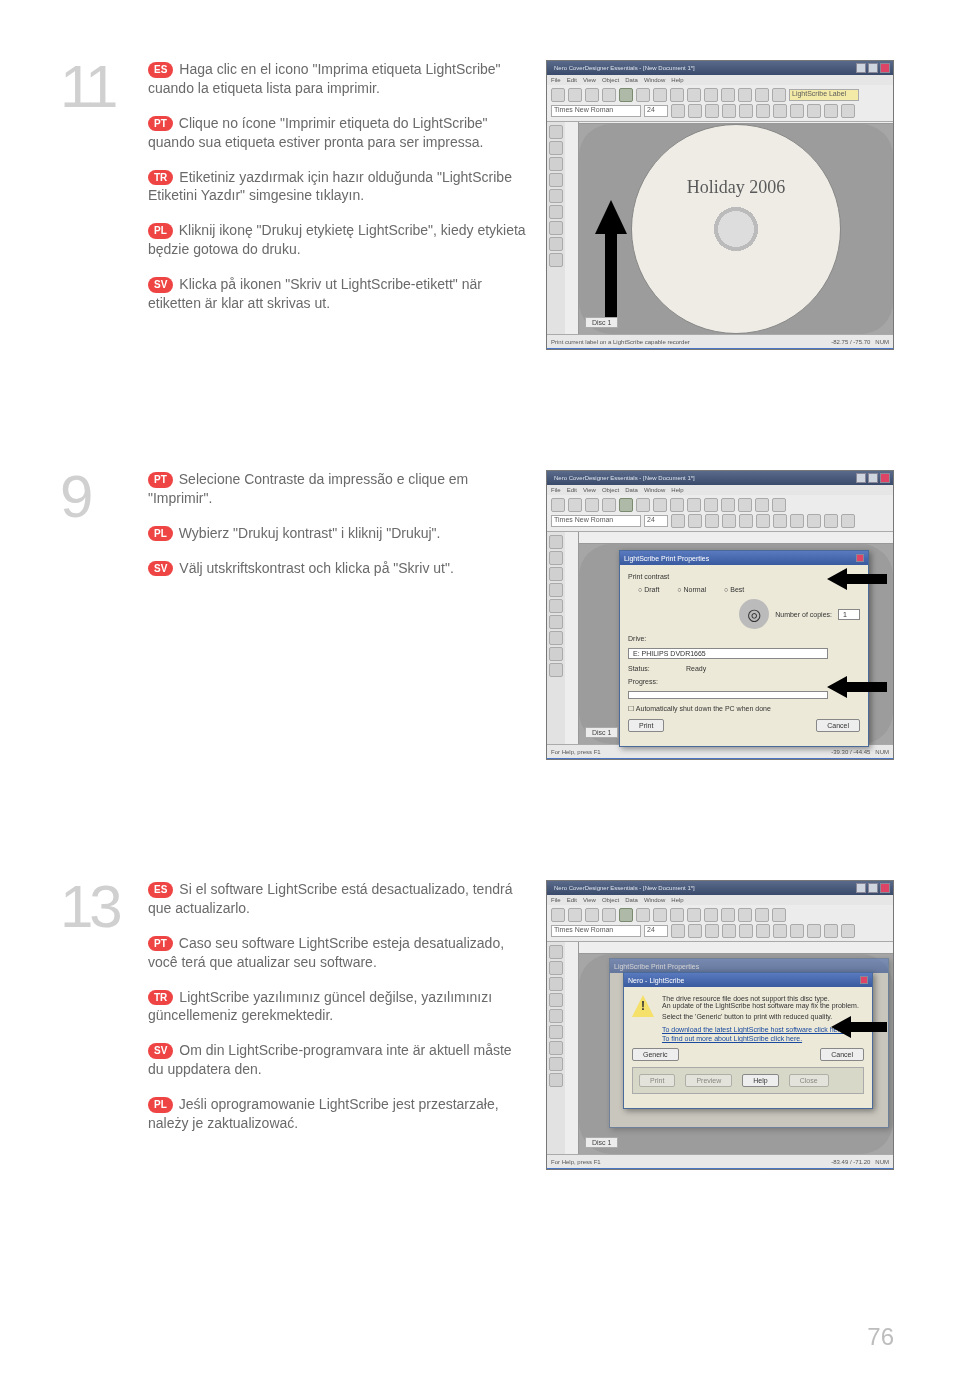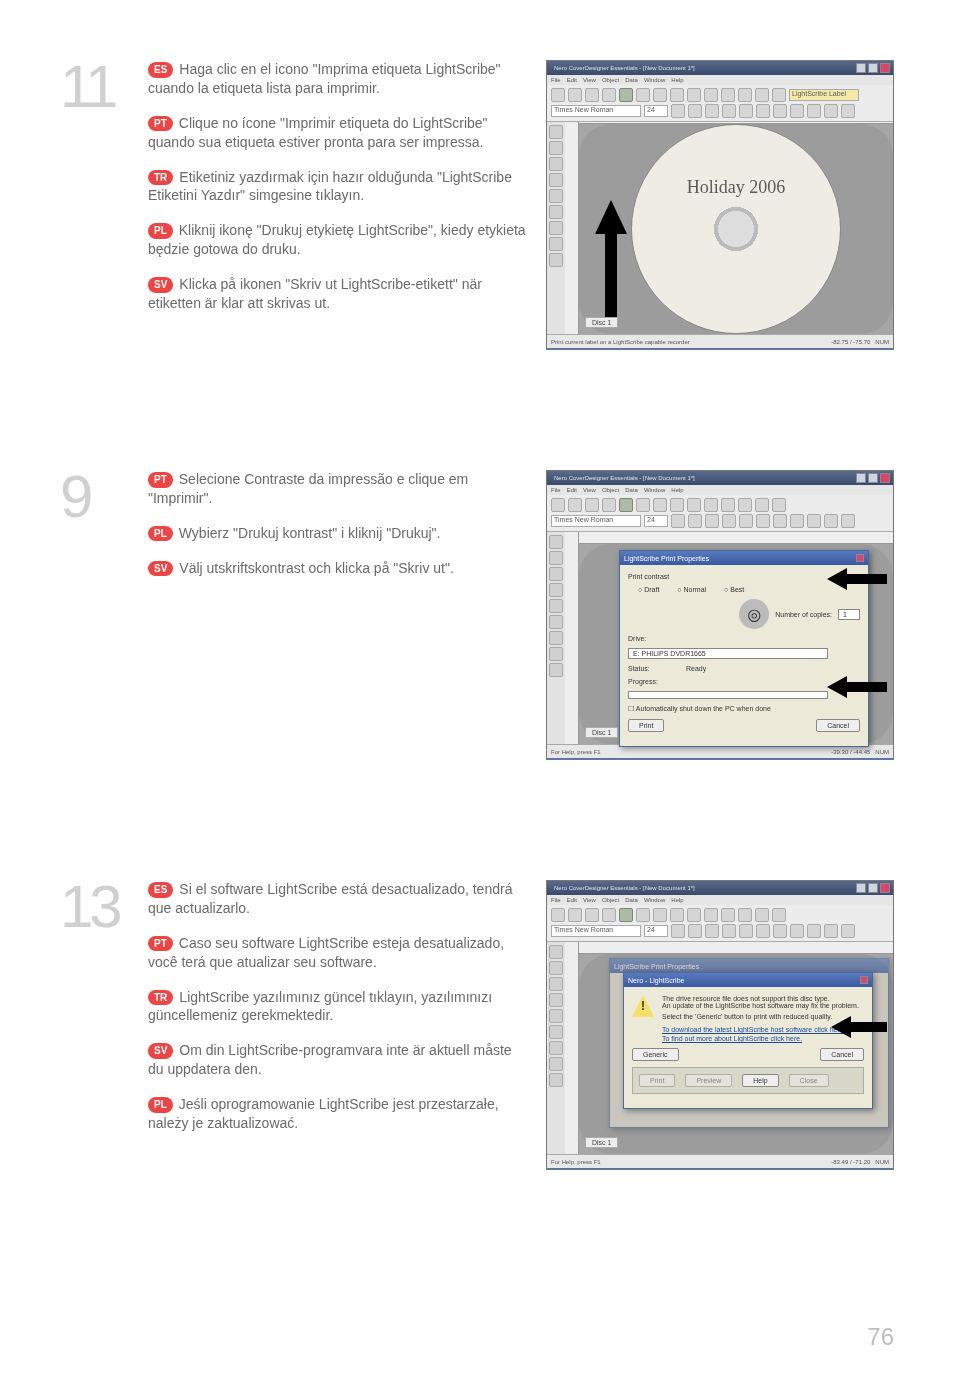--- a/index.html
+++ b/index.html
@@ -476,21 +476,21 @@
     </div>
   </div>
 </div>
 
 <div class="step" style="margin-bottom:40px;">
   <div class="step-num">13</div>
   <div class="step-body">
     <div class="text-col">
       <div class="para"><span class="lang-pill">ES</span><span>Si el software LightScribe está desactualizado, tendrá que actualizarlo.</span></div>
       <div class="para"><span class="lang-pill">PT</span><span>Caso seu software LightScribe esteja desatualizado, você terá que atualizar seu software.</span></div>
-      <div class="para"><span class="lang-pill">TR</span><span>LightScribe yazılımınız güncel tıklayın, yazılımınızı güncellemeniz gerekmektedir.</span></div>
+      <div class="para"><span class="lang-pill">TR</span><span>LightScribe yazılımınız güncel değilse, yazılımınızı güncellemeniz gerekmektedir.</span></div>
       <div class="para"><span class="lang-pill">SV</span><span>Om din LightScribe-programvara inte är aktuell måste du uppdatera den.</span></div>
       <div class="para"><span class="lang-pill">PL</span><span>Jeśli oprogramowanie LightScribe jest przestarzałe, należy je zaktualizować.</span></div>
     </div>
     <div class="img-col">
       <div class="screenshot" style="height:290px;">
         <div class="sshot-titlebar">
           <span class="ttl">Nero CoverDesigner Essentials - [New Document 1*]</span>
           <span class="winbtn"></span>
           <span class="winbtn"></span>
           <span class="winbtn" style="background:#d46;"></span>

